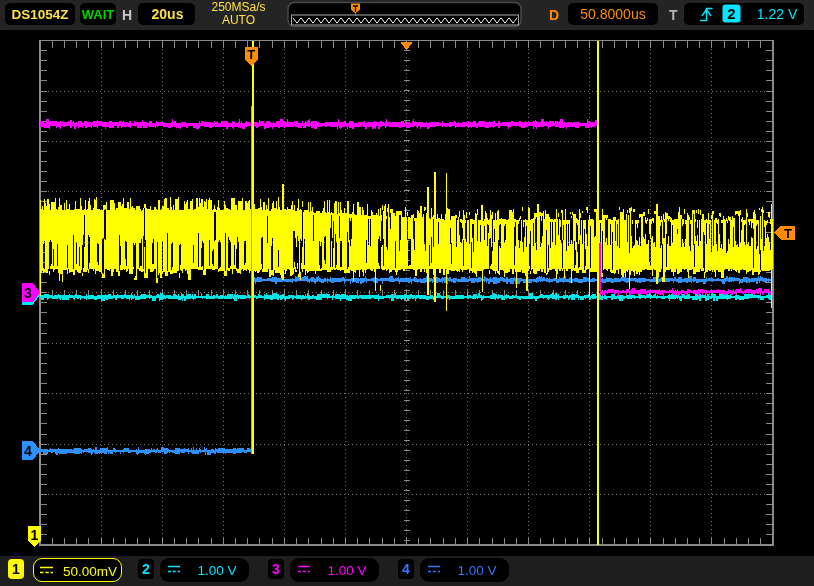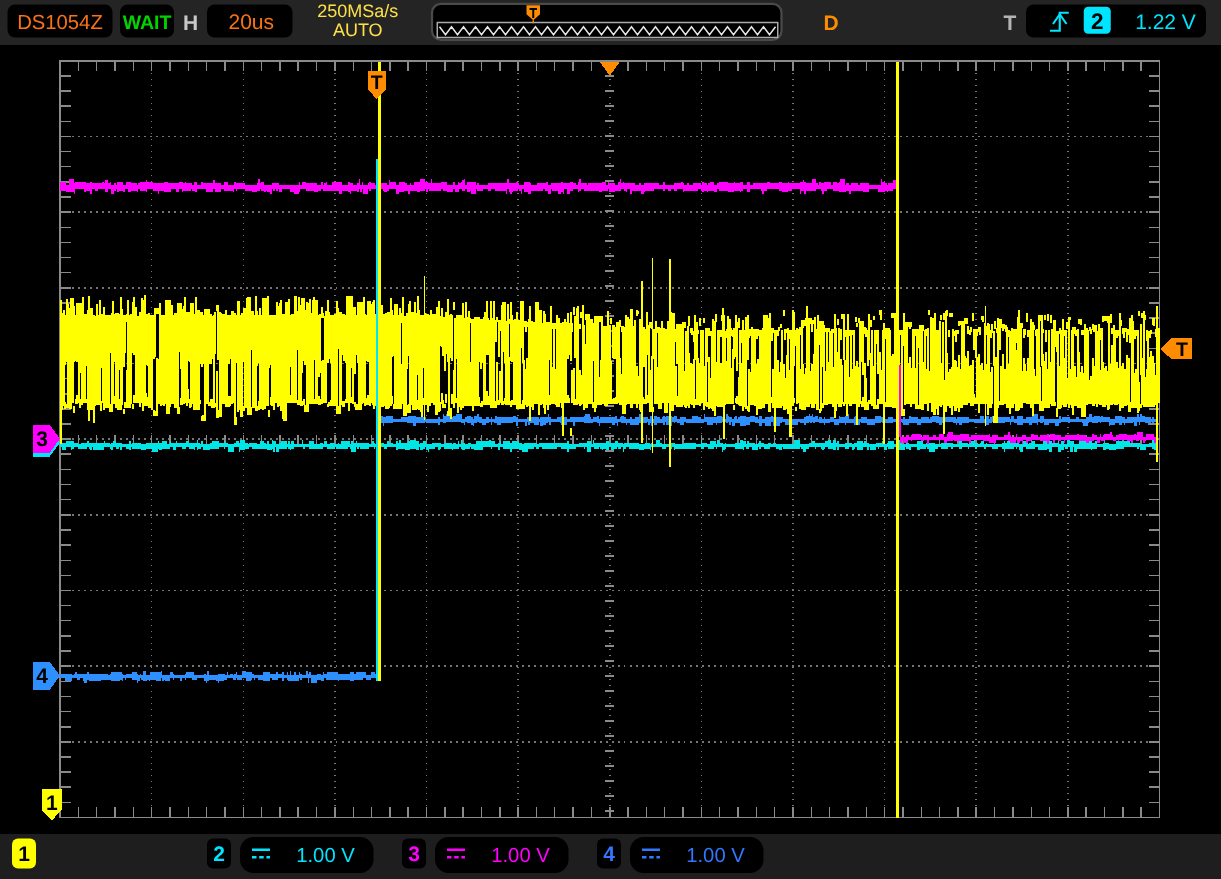--- a/index.html
+++ b/index.html
@@ -1,21 +1,21 @@
 <!DOCTYPE html>
 <html><head><meta charset="utf-8">
 <style>
 * { margin:0; padding:0; box-sizing:border-box; }
 html,body { width:814px; height:586px; background:#000; overflow:hidden;
   font-family:"Liberation Sans", sans-serif; }
 #scr { position:relative; width:814px; height:586px; background:#000; }
 .tb { position:absolute; left:0; top:0; width:814px; height:30px; background:#242424; }
 .box { position:absolute; top:3px; height:22px; background:#000; border-radius:5px;
   display:flex; align-items:center; justify-content:center; }
-.w { color:#f97316; }
+.w { color:#fde047;font-weight:bold; }
 .lbl { position:absolute; top:7px; font-size:14px; font-weight:bold; }
 .pos { position:absolute; top:0; }
 .bb { position:absolute; left:0; top:556px; width:814px; height:30px; background:#1e1e1e; }
 .badge { position:absolute; top:3px; width:16px; height:20px; border-radius:4px;
   display:flex; align-items:center; justify-content:center; font-size:14px; font-weight:bold; }
 .cbox { position:absolute; top:2px; width:89px; height:24px; background:#000; border-radius:9px; overflow:hidden; }
 </style></head>
 <body>
 <div id="scr">
 
@@ -33,20 +33,23 @@
  <div style="position:absolute;left:210px;top:1px;width:57px;text-align:center;color:#fde047;font-size:12px;line-height:13px;">250MSa/s<br>AUTO</div>
  <svg class="pos" width="240" height="30" viewBox="0 0 240 30" style="left:285px;">
    <rect x="3" y="2.5" width="233" height="24" rx="6" fill="#000" stroke="#4a4a4a" stroke-width="1.5"></rect>
    <rect x="6.5" y="15" width="227" height="10" fill="#000" stroke="#aaaaaa" stroke-width="1"></rect>
    <polyline points="8,17.8 12,23.2 16,17.8 20,23.2 24,17.8 28,23.2 32,17.8 36,23.2 40,17.8 44,23.2 48,17.8 52,23.2 56,17.8 60,23.2 64,17.8 68,23.2 72,17.8 76,23.2 80,17.8 84,23.2 88,17.8 92,23.2 96,17.8 100,23.2 104,17.8 108,23.2 112,17.8 116,23.2 120,17.8 124,23.2 128,17.8 132,23.2 136,17.8 140,23.2 144,17.8 148,23.2 152,17.8 156,23.2 160,17.8 164,23.2 168,17.8 172,23.2 176,17.8 180,23.2 184,17.8 188,23.2 192,17.8 196,23.2 200,17.8 204,23.2 208,17.8 212,23.2 216,17.8 220,23.2 224,17.8 228,23.2 232,17.8" fill="none" stroke="#e8e8e8" stroke-width="1"></polyline>
    <polygon points="66,3.5 75,3.5 75,9.5 70.5,13.5 66,9.5" fill="#ff8c00"></polygon>
    <path d="M70.5 13.5V15.5" stroke="#ff8c00" stroke-width="1"></path>
    <path d="M68 6h5M70.5 6v6" stroke="#000" stroke-width="1.3"></path>
  </svg>
  <div class="lbl" style="left:549px;color:#ff8c00;">D</div>
+ <div class="box" style="left:568px;width:90px;">
+        <span style="color:#ff8c00;font-size:14px;">50.8000us</span>
+      </div>
  <div class="lbl" style="left:669px;color:#b4b4b4;">T</div>
  <div class="box" style="left:684px;width:120px;"></div>
  <svg width="120" height="30" viewBox="0 0 120 30" style="position:absolute;left:684px;top:0;">
    <path d="M16 20.5h6.5V8.5h6" fill="none" stroke="#00e5ff" stroke-width="1.4"></path>
    <path d="M22.5 9.5l-4.5 6.5M22.5 9.5l4.5 6.5" fill="none" stroke="#00e5ff" stroke-width="1.4"></path>
    <rect x="38.5" y="4.5" width="18" height="18" rx="3" fill="#00e5ff"></rect>
    <text x="47.5" y="19" font-size="15" font-weight="bold" fill="#000" text-anchor="middle">2</text>
    <text x="93" y="19" font-size="14" fill="#00e5ff" text-anchor="middle">1.22 V</text>
  </svg>
 </div>
@@ -76,20 +79,27 @@
 <text x="251.2" y="59" font-size="13" font-weight="bold" fill="#000" text-anchor="middle">T</text>
 <polygon points="773.5,232.5 781,225.5 794.5,225.5 794.5,239.5 781,239.5" fill="#ff8c00"></polygon>
 <text x="788" y="237.5" font-size="13" font-weight="bold" fill="#000" text-anchor="middle">T</text>
 <polygon points="400,41.5 413,41.5 406.5,50.5" fill="#ff8c00"></polygon>
 </svg>
 
 <div class="bb">
  <div class="badge" style="left:8px;background:#ffff00;">
         <span style="color:#000;">1</span>
       </div>
+ <div class="cbox" style="left:33px;border:1px solid #ffff00;">
+   <svg width="89" height="24" viewBox="0 0 89 24">
+     <path d="M6 8.5h13" stroke="#ffff00" stroke-width="1.6"></path>
+     <path d="M6 13.5h13" stroke="#ffff00" stroke-width="1.6" stroke-dasharray="3.5 1.8"></path>
+     <text x="56" y="16.5" font-size="13.5" fill="#ffff00" text-anchor="middle">50.00mV</text>
+   </svg>
+ </div>
  <div class="badge" style="left:138px;background:#000;">
         <span style="color:#00e5ff;">2</span>
       </div>
  <div class="cbox" style="left:160px;">
    <svg width="89" height="24" viewBox="0 0 89 24">
      <path d="M8 8.5h12" stroke="#00e5ff" stroke-width="1.6"></path>
      <path d="M8 13.5h12" stroke="#00e5ff" stroke-width="1.6" stroke-dasharray="3 1.8"></path>
      <text x="57" y="16.5" font-size="13.5" fill="#00e5ff" text-anchor="middle">1.00 V</text>
    </svg>
  </div>

